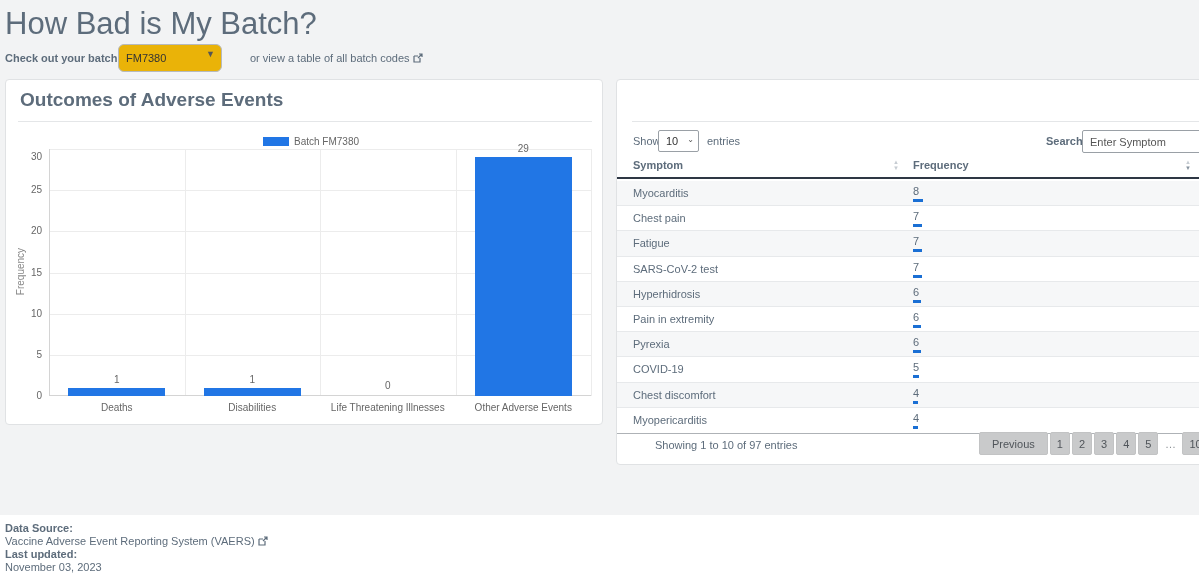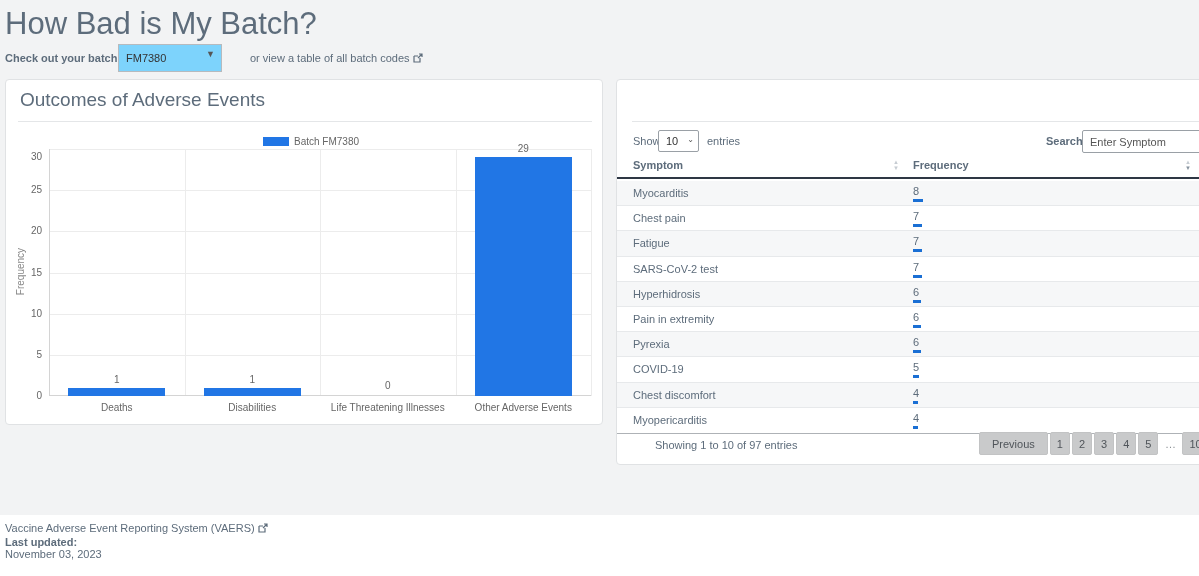--- a/index.html
+++ b/index.html
@@ -4,31 +4,31 @@
 <style>
   * { margin:0; padding:0; box-sizing:border-box; }
   html,body { width:1199px; height:576px; overflow:hidden; background:#ffffff;
               font-family:"Liberation Sans", sans-serif; }
   .band { position:absolute; left:0; top:0; width:1199px; height:515px; background:#f2f3f4; }
 
   
   .h1 { position:absolute; left:5px; top:6px; font-size:31px; font-weight:400; color:#5d6c7b; }
   .batch-label { position:absolute; left:5px; top:52px; font-size:11px; font-weight:bold; color:#5d6c7b; }
   .batch-select-wrap { position:absolute; left:118px; top:44px; width:104px; height:28px;
-      background:#7dd3fc; border:1px solid #b6babe; border-radius:0; }
+      background:#eab308; border:1px solid #b6babe; border-radius:6px; }
   .batch-select-wrap select { appearance:none; -webkit-appearance:none; width:100%; height:100%;
       border:none; background:transparent; font-size:11px; color:#333; padding:0 16px 0 7px;
       font-family:"Liberation Sans", sans-serif; }
   .batch-caret { position:absolute; right:6px; top:4px; font-size:9px; color:#555; pointer-events:none; }
   .batch-link { position:absolute; left:226px; top:52px; font-size:11px; color:#5d6c7b; cursor:pointer;margin-left:24px; }
 
   .card { position:absolute; background:#fff; border:1px solid #e0e2e4; border-radius:4px; }
   .card-left  { left:5px;  top:79px; width:598px; height:346px; }
   .card-right { left:616px; top:79px; width:600px; height:386px; }
-  .panel-title { position:absolute; left:14px; top:9px; font-size:19px; font-weight:400; color:#5d6c7b; }
+  .panel-title { position:absolute; left:14px; top:9px; font-size:19px; font-weight:700; color:#5d6c7b; }
   .divider { position:absolute; top:41px; height:1px; background:#e4e6e8; }
 
   
   .legend { position:absolute; left:257px; top:56px; display:flex; align-items:center; }
   .legend-swatch { width:26px; height:9px; background:#2176e5; }
   .legend-label { font-size:10px; color:#666; margin-left:5px; }
   .ylabel { position:absolute; left:-46px; top:186px; width:120px; text-align:center;
             transform:rotate(-90deg); font-size:10px; color:#888; }
   .plot { position:absolute; left:43px; top:69px; width:542px; height:247px; }
   .gridline-h { position:absolute; left:0; width:100%; height:1px; background:#ececec; }
@@ -232,20 +232,21 @@
       <button class="page-btn">2</button>
       <button class="page-btn">3</button>
       <button class="page-btn">4</button>
       <button class="page-btn">5</button>
       <span class="page-ellipsis">…</span>
       <button class="page-btn">10</button>
     </div>
 </div>
 
 <div class="footer">
+  <div class="bold">Data Source:</div>
   <div class="footer-link">
     <span>Vaccine Adverse Event Reporting System (VAERS)</span><span class="ext-icon"><svg width="10" height="10" viewBox="0 0 10 10">
           <path d="M1 3 h4 M1 3 v6 h6 v-4" fill="none" stroke="#5d6c7b" stroke-width="1.2"></path>
           <path d="M5 5 L9 1 M6 1 h3 v3" fill="none" stroke="#5d6c7b" stroke-width="1.2"></path>
         </svg></span>
   </div>
   <div class="bold">Last updated:</div>
   <div>November 03, 2023</div>
 </div>
 

